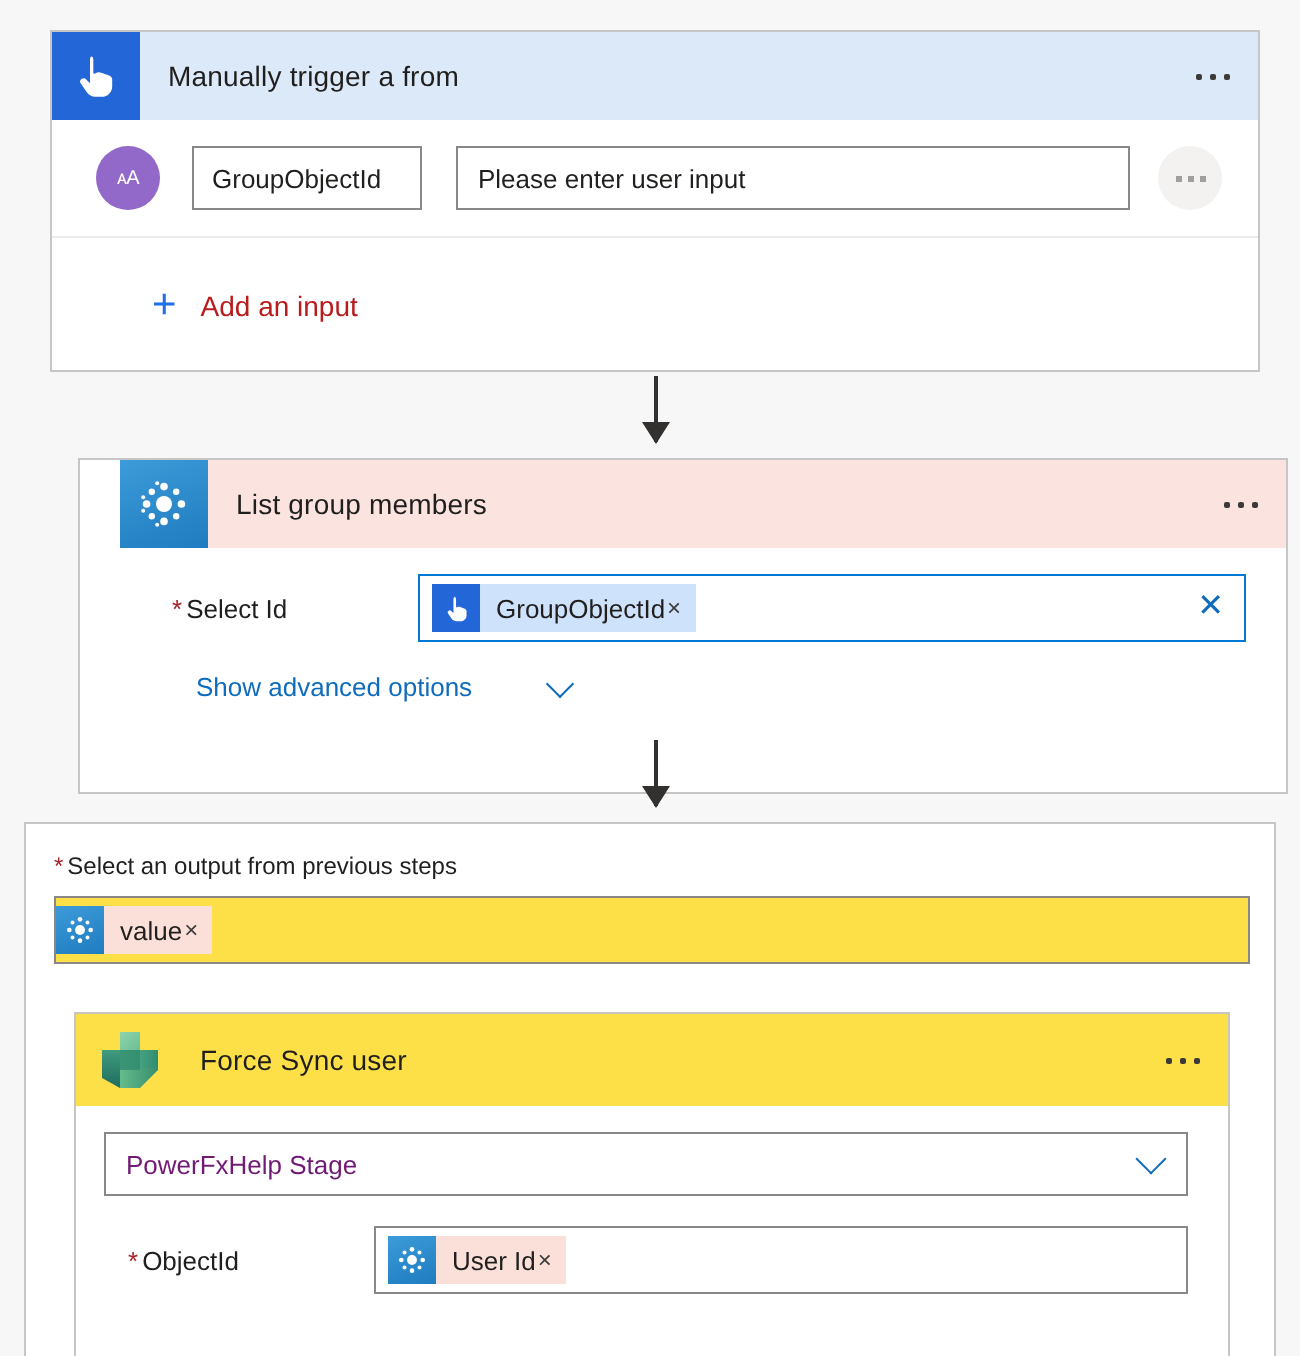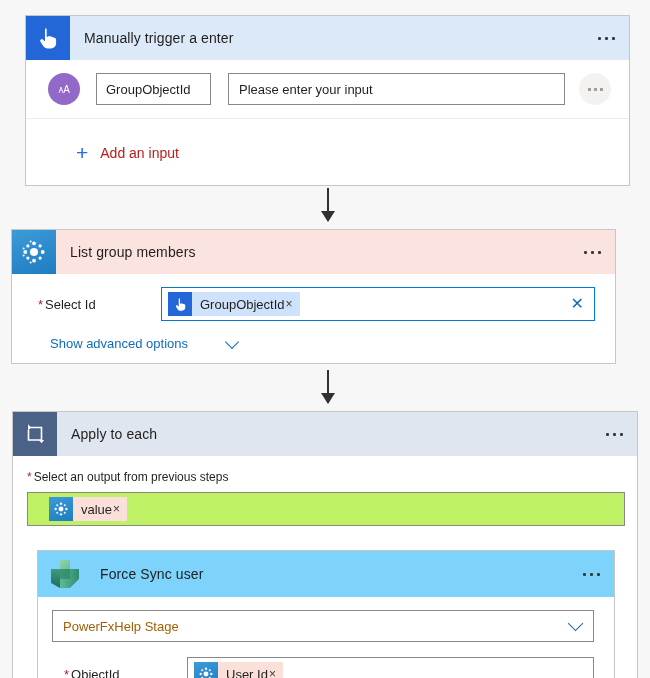--- a/index.html
+++ b/index.html
@@ -168,23 +168,24 @@
     border-left: 7px solid transparent;
     border-right: 7px solid transparent;
     border-top: 11px solid #323130;
   }
   #connector-1 { left: 327px; top: 188px; height: 33px; }
   #connector-2 { left: 327px; top: 370px; height: 33px; }
 
   
   #list-card {
     position: absolute;
-    left: 11px; top: 229px;
+    left: 39px; top: 229px;
     width: 605px;
-    height: 135px;
+    height: 168px;
+    padding-left: 20px;
   }
   #list-card .card-header { background: #fbe4e0; }
   #list-card .card-icon {
     background: linear-gradient(160deg, #3d9bd9 0%, #1e7cc0 100%);
   }
 
   .field-row {
     display: flex;
     align-items: center;
     padding: 13px 20px 0 14px;
@@ -284,50 +285,50 @@
 
   .apply-body { padding: 14px 12px 0 14px; }
   .apply-field-label {
     font-size: 12px;
     color: #201f1e;
     margin-bottom: 8px;
   }
   .apply-token-field {
     height: 34px;
     border: 1px solid #8a8886;
-    background: #bef264;
-    display: flex;
-    align-items: center;
-    padding-left: 21px;
+    background: #fde047;
+    display: flex;
+    align-items: center;
+    padding-left: 0;
     box-sizing: border-box;
   }
 
   
   #force-sync-card {
     margin: 24px 10px 0 10px;
     border: 1px solid #c8c6c4;
     background: #fff;
     height: 180px;
     box-sizing: border-box;
   }
-  #force-sync-card .card-header { background: #7dd3fc; height: 46px; }
+  #force-sync-card .card-header { background: #fde047; height: 46px; }
   #force-sync-card .card-icon { background: transparent; width: 54px; min-width: 54px; }
   #force-sync-card .card-title { padding-left: 8px; }
 
   .dropdown-field {
     flex: 1;
     height: 32px;
     border: 1px solid #8a8886;
     background: #fff;
     display: flex;
     align-items: center;
     padding: 0 10px;
     box-sizing: border-box;
     font-size: 13px;
-    color: #a16207;
+    color: #701a75;
     position: relative;
     cursor: pointer;
   }
   .dd-chev {
     position: absolute;
     right: 12px;
     width: 10px; height: 10px;
     border-right: 1.7px solid #0f6cbd;
     border-bottom: 1.7px solid #0f6cbd;
     transform: rotate(45deg);
@@ -341,33 +342,33 @@
 <body>
 
 <div class="card" id="trigger-card">
   <div class="card-header">
     <div class="card-icon">
       <svg width="22" height="24" viewBox="0 0 22 24" aria-hidden="true">
         <path fill="#ffffff" d="M8.2 1.6a2.0 2.0 0 0 1 2 2v7.1l1.5-.5a2.6 2.6 0 0 1 1.5 0l4.4 1.5a2.3 2.3 0 0 1 1.5 2.2v3.3c0 2.9-2.3 5.2-5.2 5.2h-3.4c-1.6 0-3.1-.8-4-2.1l-3.1-4.5a1.7 1.7 0 0 1 .5-2.4 1.8 1.8 0 0 1 2.2.3l1.9 1.9V3.6a2 2 0 0 1 2.2-2z"></path>
         <path fill="none" stroke="#2266d8" stroke-width="1.1" d="M8.2 1.6a2.0 2.0 0 0 1 2 2v7.1"></path>
       </svg>
     </div>
-    <div class="card-title">Manually trigger a enter</div>
+    <div class="card-title">Manually trigger a from</div>
     <div class="ellipsis-btn">
       <i></i>
         <i></i>
         <i></i>
     </div>
   </div>
 
   <div class="trigger-body">
     <div class="input-row">
       <div class="avatar-text-icon">ᴀA</div>
       <div class="name-box">GroupObjectId</div>
-      <div class="value-box">Please enter your input</div>
+      <div class="value-box">Please enter user input</div>
       <div class="row-more">
         <i></i>
           <i></i>
           <i></i>
       </div>
     </div>
 
     <div class="add-input-row">
       <span class="plus-glyph">+</span>
       <span class="add-input-label">Add an input</span>
@@ -428,36 +429,20 @@
 
   <div class="adv-options">
     <span>Show advanced options</span>
     <span class="chev-down"></span>
   </div>
 </div>
 
 <div class="connector" id="connector-2"></div>
 
 <div class="card" id="apply-card">
-  <div class="card-header">
-    <div class="card-icon">
-      <svg width="24" height="24" viewBox="0 0 24 24" aria-hidden="true">
-        <path fill="none" stroke="#ffffff" stroke-width="1.6" d="M5 5.5h13.5V18"></path>
-        <path fill="none" stroke="#ffffff" stroke-width="1.6" d="M18.5 18H5.5V8"></path>
-        <path fill="#ffffff" d="M5 2.4l3.2 3.1L5 8.6z" transform="translate(0,-0.1)"></path>
-        <path fill="#ffffff" d="M18.5 21.3l-2.6-3.3h5.2z" transform="translate(0,0)"></path>
-      </svg>
-    </div>
-    <div class="card-title">Apply to each</div>
-    <div class="ellipsis-btn">
-      <i></i>
-        <i></i>
-        <i></i>
-    </div>
-  </div>
 
   <div class="apply-body">
     <div class="apply-field-label">
       <span class="req-star">*</span><span>Select an output from previous steps</span>
     </div>
     <div class="apply-token-field">
       <span class="token">
         <span class="token-icon aad">
           <svg width="16" height="16" viewBox="0 0 26 26" aria-hidden="true">
             <g fill="#ffffff">

